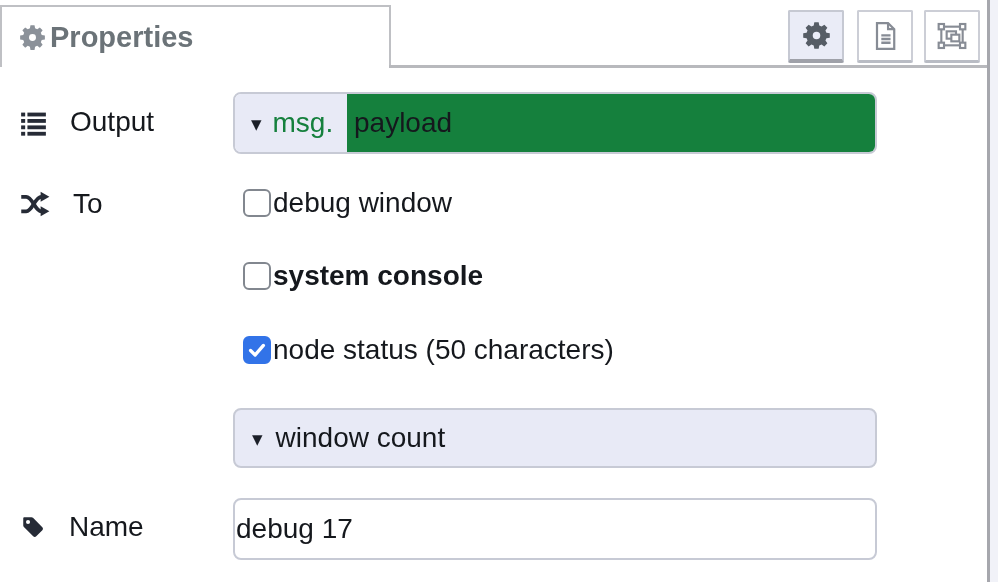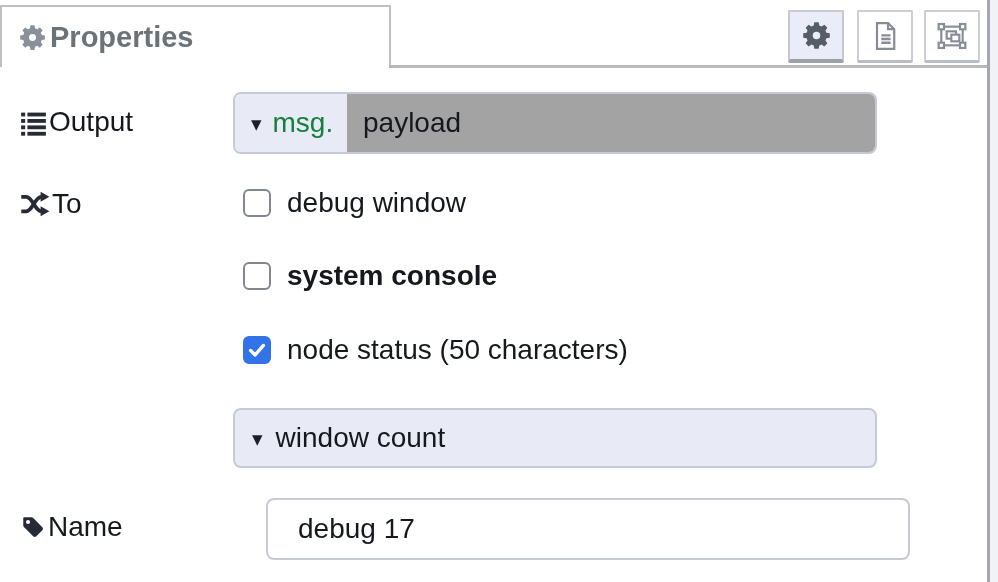--- a/index.html
+++ b/index.html
@@ -34,45 +34,45 @@
   .btn-app  { left:924px; }
 
   
   .scroll-strip {
     position:absolute; left:987px; top:0; width:11px; height:582px;
     background:#f1f2f8; border-left:3px solid #a6a7ad;
   }
 
   
   .row-label {
-    position:absolute; left:20px; display:flex; align-items:center; gap:2px;
+    position:absolute; left:20px; display:flex; align-items:center; gap:23px;
     font-size:28px; color:#15181d; height:36px;
   }
   .lbl-output { top:104px; }
   .lbl-to     { top:186px; }
   .lbl-name   { top:509px; }
 
   .typed-input {
     position:absolute; left:233px; top:92px; width:644px; height:62px;
     border:2px solid #c7cad5; border-radius:8px; overflow:hidden;
     display:flex; background:#fff;
   }
   .typed-btn {
     width:112px; background:#e8eaf6; display:flex; align-items:center;
     gap:11px; padding-left:16px; cursor:pointer; flex:none;
   }
   .caret { font-size:21px; color:#1b1f28; line-height:1; }
   .typed-btn-label { font-size:28px; color:#15803d; }
   .typed-value {
     flex:1; border:none; outline:none; font-family:"Liberation Sans", sans-serif;
-    font-size:28px; color:#15181d; padding-left:16px; background:#a3a3a3; min-width:0;
+    font-size:28px; color:#15181d; padding-left:7px; background:#15803d; min-width:0;
   }
 
   .cb-row {
-    position:absolute; left:243px; display:flex; align-items:center; gap:16px; height:30px;
+    position:absolute; left:243px; display:flex; align-items:center; gap:2px; height:30px;
   }
   .cb-row-1 { top:188px; }
   .cb-row-2 { top:261px;font-weight:bold; }
   .cb-row-3 { top:335px; }
   .cb {
     width:28px; height:28px; border:2px solid #82878f; border-radius:6px;
     background:#fff; cursor:pointer; display:flex; align-items:center; justify-content:center;
     flex:none;
   }
   .cb svg { display:none; width:22px; height:22px; }
@@ -84,21 +84,21 @@
     position:absolute; left:233px; top:408px; width:644px; height:60px;
     background:#e8eaf6; border:2px solid #c7cad5; border-radius:8px;
     display:flex; align-items:center; gap:13px; padding-left:17px; cursor:pointer;
     font-size:28px; color:#15181d;
   }
 
   .name-input {
     position:absolute; left:233px; top:498px; width:644px; height:62px;
     border:2px solid #c7cad5; border-radius:8px; background:#fff;
     font-family:"Liberation Sans", sans-serif; font-size:28px; color:#15181d;
-    padding-left:30px; outline:none;margin-left:33px;
+    padding-left:1px; outline:none;
   }
 
   .icon { display:inline-flex; flex:none; }
 </style>
 </head>
 <body>
 
 <div class="panel">
 
   <div class="tab">

